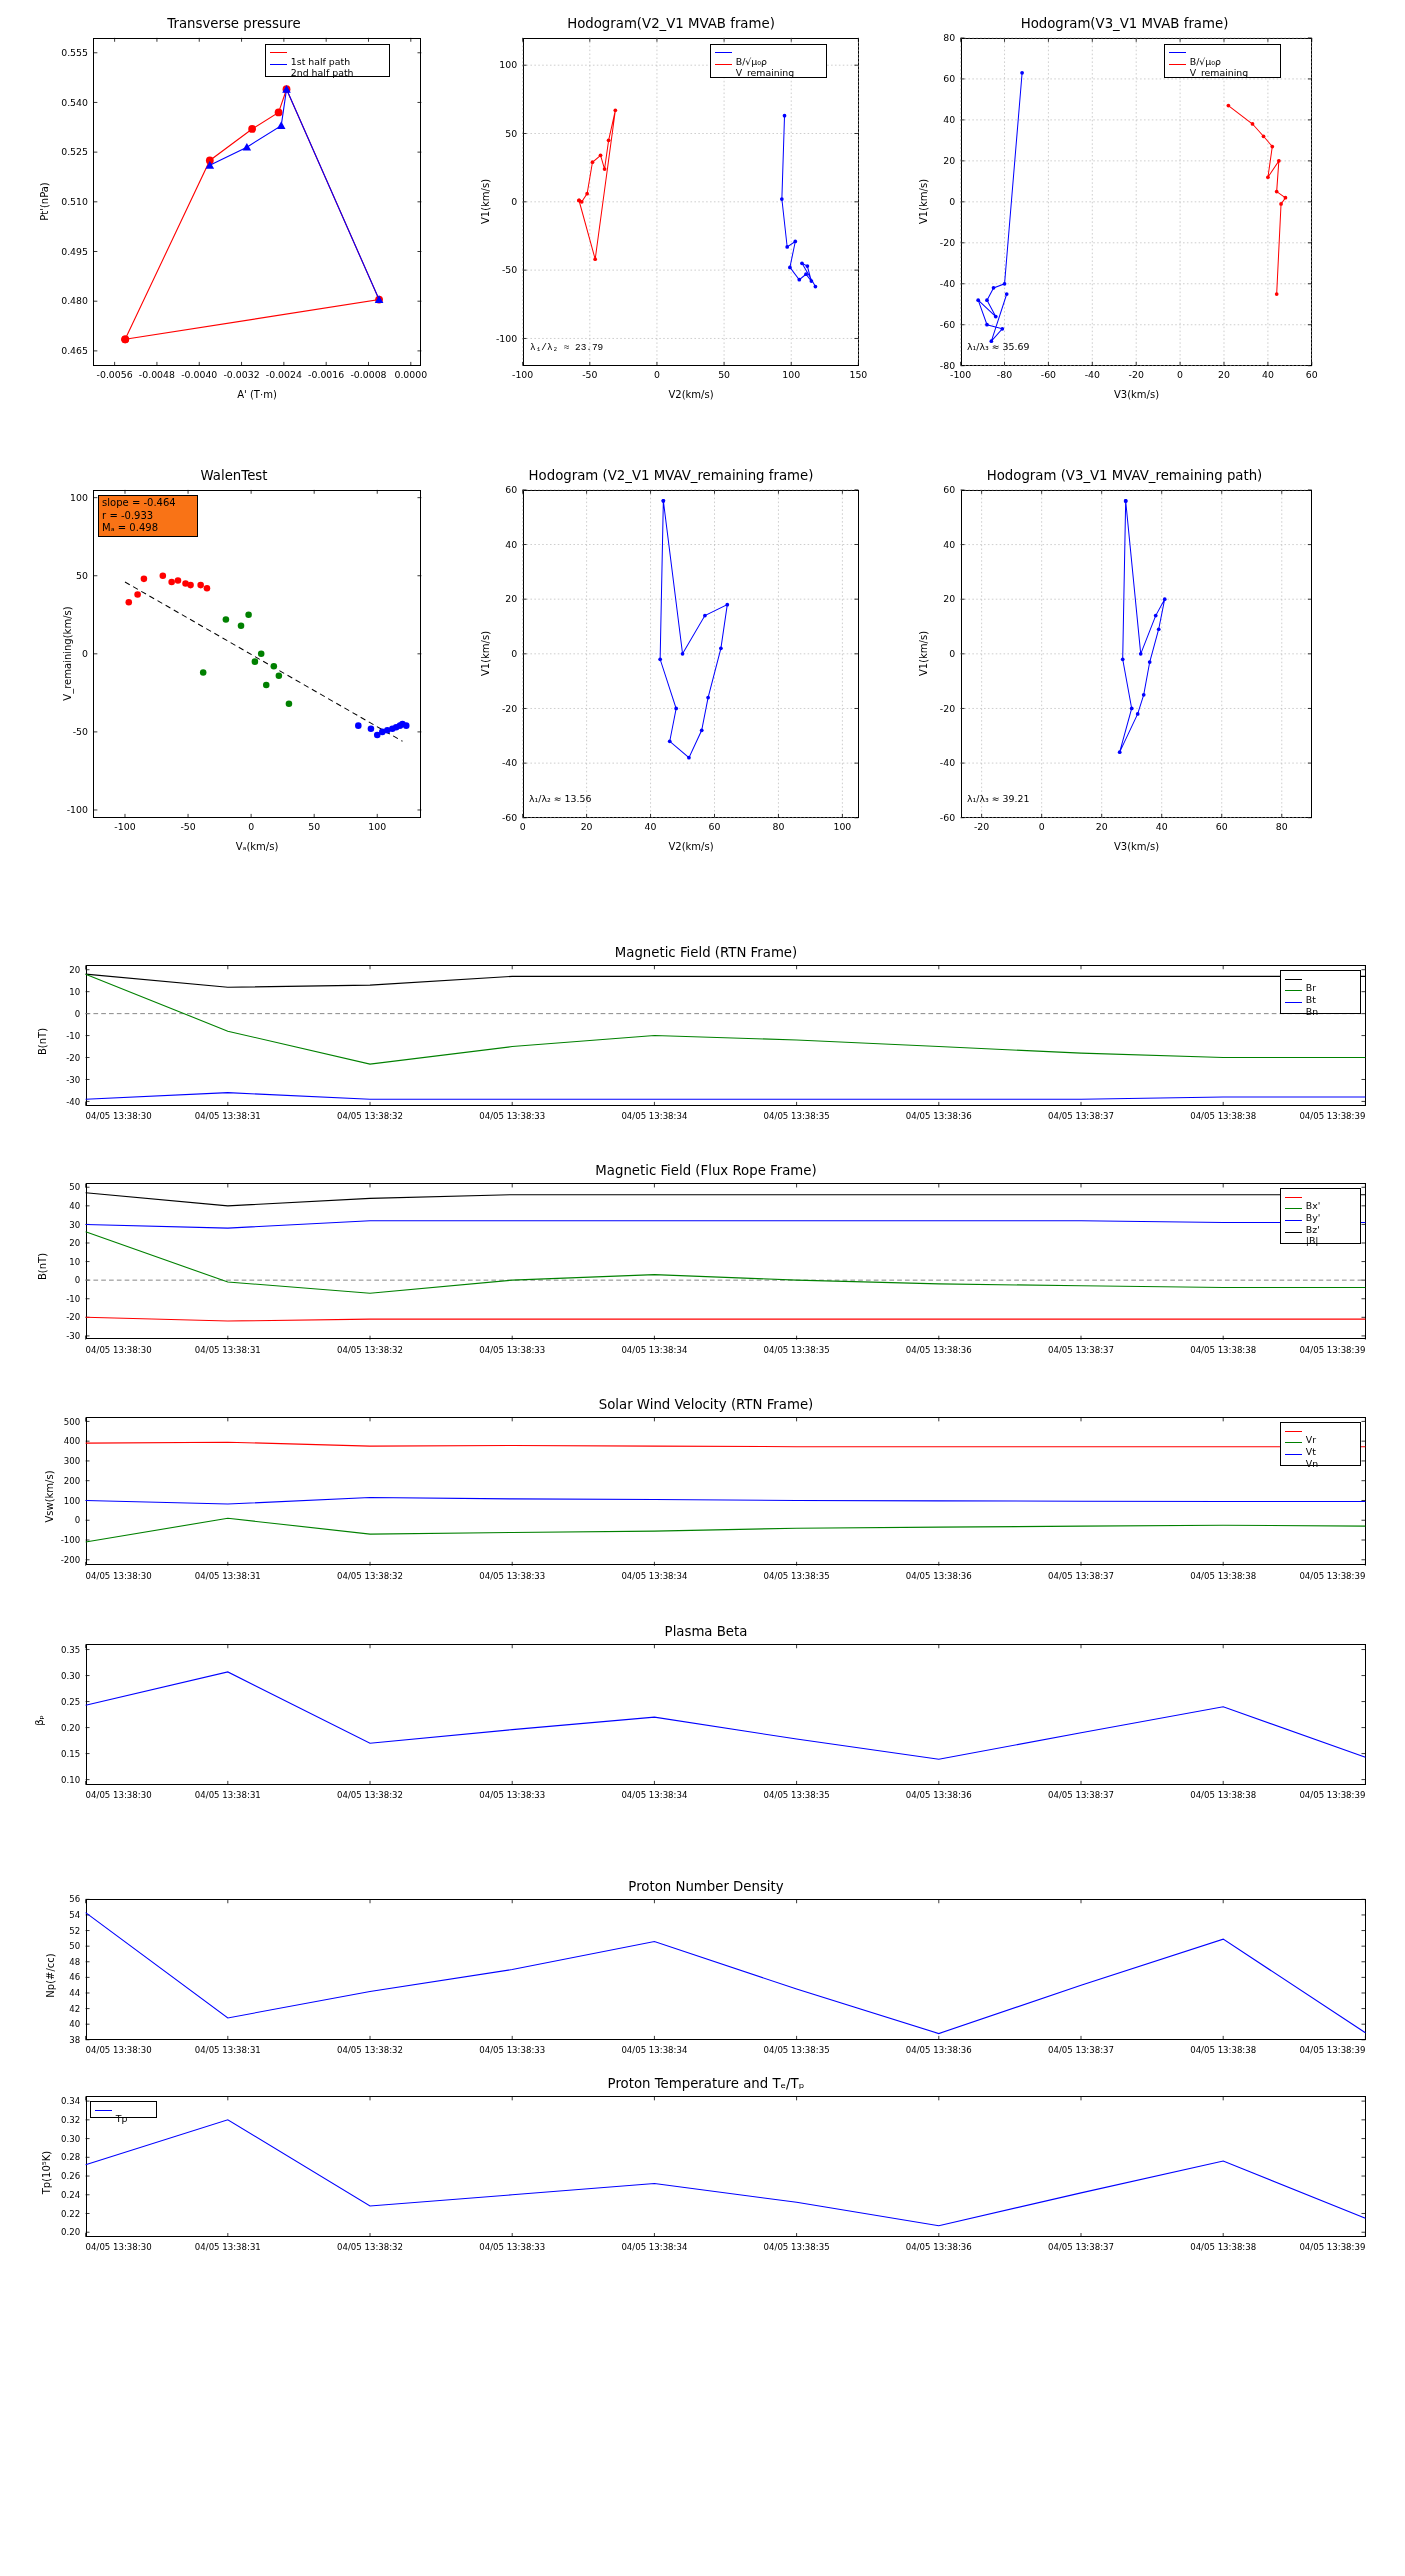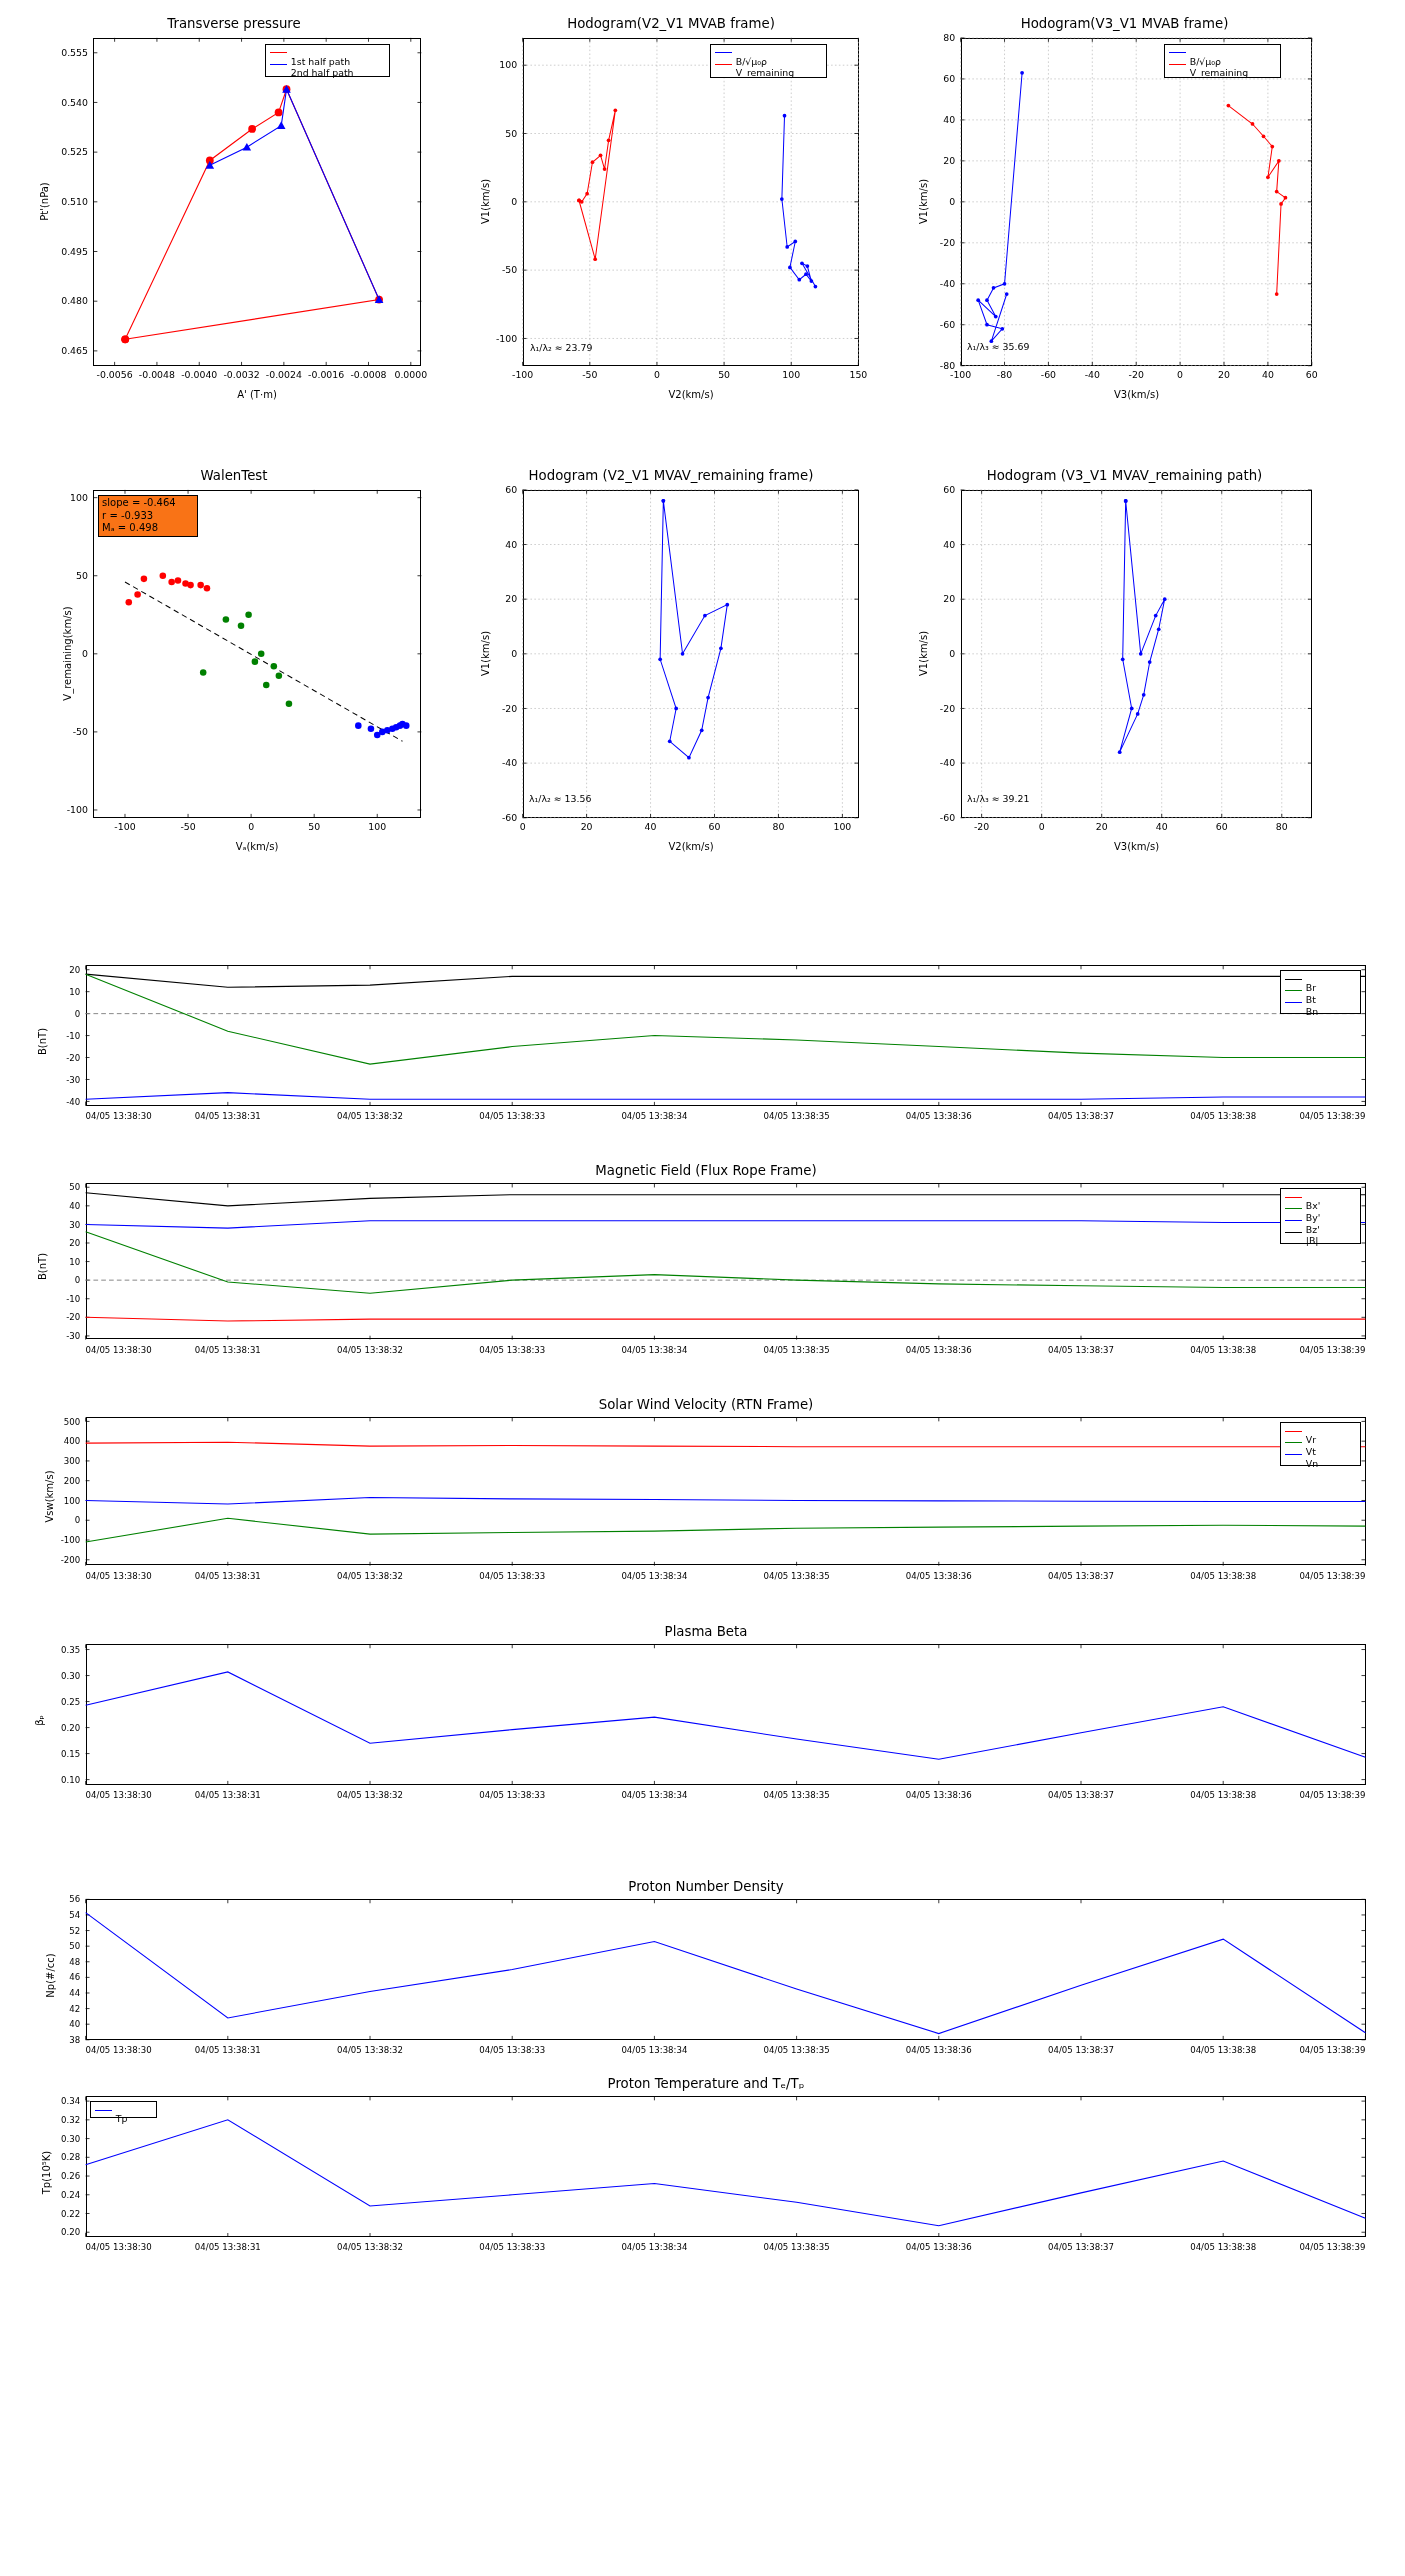--- a/index.html
+++ b/index.html
@@ -181,21 +181,21 @@
     <div class="legend" style="left:242px;top:28px;width:117px;height:34px;">
       <div class="row">
           <span class="swatch" style="border-top-color:#0000ff;"></span>
           <span class="lbl">B/√μ₀ρ</span>
         </div>
       <div class="row">
           <span class="swatch" style="border-top-color:#ff0000;"></span>
           <span class="lbl">V_remaining</span>
         </div>
     </div>
-    <div class="annot" style="left:62px;top:326px;">λ₁/λ₂ ≈ 23.79</div>
+    <div class="annot" style="left:62px;top:326px;font-family:Liberation Mono, monospace;">λ₁/λ₂ ≈ 23.79</div>
   </div>
 
   <div class="panel" style="left:906px;top:15.6px;width:437px;height:406px;">
     <div class="title">Hodogram(V3_V1 MVAB frame)</div>
     <div class="plotbox" style="left:55px;top:22px;width:351px;height:328px;"></div>
     <svg id="svg-h2" width="437" height="406" viewBox="0 0 560 520">
         <line x1="70" y1="28" x2="70" y2="448" class="gridline"></line>
         <line x1="70" y1="448" x2="70" y2="443" class="tickmark"></line>
         <line x1="70" y1="28" x2="70" y2="33" class="tickmark"></line>
         <text x="70" y="464" font-size="12" font-family="&quot;DejaVu Sans&quot;, sans-serif" fill="#000" text-anchor="middle">-100</text>
@@ -524,20 +524,21 @@
         <circle cx="320" cy="189" r="2.4" fill="#0000ff"></circle>
         <circle cx="300.7692307692307" cy="238" r="2.4" fill="#0000ff"></circle>
         <circle cx="281.53846153846155" cy="42" r="2.4" fill="#0000ff"></circle>
       </svg>
     <div class="ylabel" style="left:-4.7px;top:180px;transform:rotate(-90deg);">V1(km/s)</div>
     <div class="xlabel" style="left:55px;top:373px;width:351px;">V3(km/s)</div>
     <div class="annot" style="left:61px;top:325px;">λ₁/λ₃ ≈ 39.21</div>
   </div>
 
   <div class="panel" style="left:31px;top:945px;width:1350px;height:203px;">
+    <div class="title">Magnetic Field (RTN Frame)</div>
     <div class="plotbox" style="left:55px;top:20px;width:1280px;height:141px;"></div>
     <svg id="svg-ts1" width="1350" height="203" viewBox="0 0 1730 260">
         <line x1="70" y1="206" x2="70" y2="201" class="tickmark"></line>
         <line x1="70" y1="26" x2="70" y2="31" class="tickmark"></line>
         <text x="70" y="223" font-size="11" font-family="&quot;DejaVu Sans&quot;, sans-serif" fill="#000" text-anchor="start">04/05 13:38:30</text>
         <line x1="252.2222222222222" y1="206" x2="252.2222222222222" y2="201" class="tickmark"></line>
         <line x1="252.2222222222222" y1="26" x2="252.2222222222222" y2="31" class="tickmark"></line>
         <text x="252.2222222222222" y="223" font-size="11" font-family="&quot;DejaVu Sans&quot;, sans-serif" fill="#000" text-anchor="middle">04/05 13:38:31</text>
         <line x1="434.4444444444444" y1="206" x2="434.4444444444444" y2="201" class="tickmark"></line>
         <line x1="434.4444444444444" y1="26" x2="434.4444444444444" y2="31" class="tickmark"></line>

